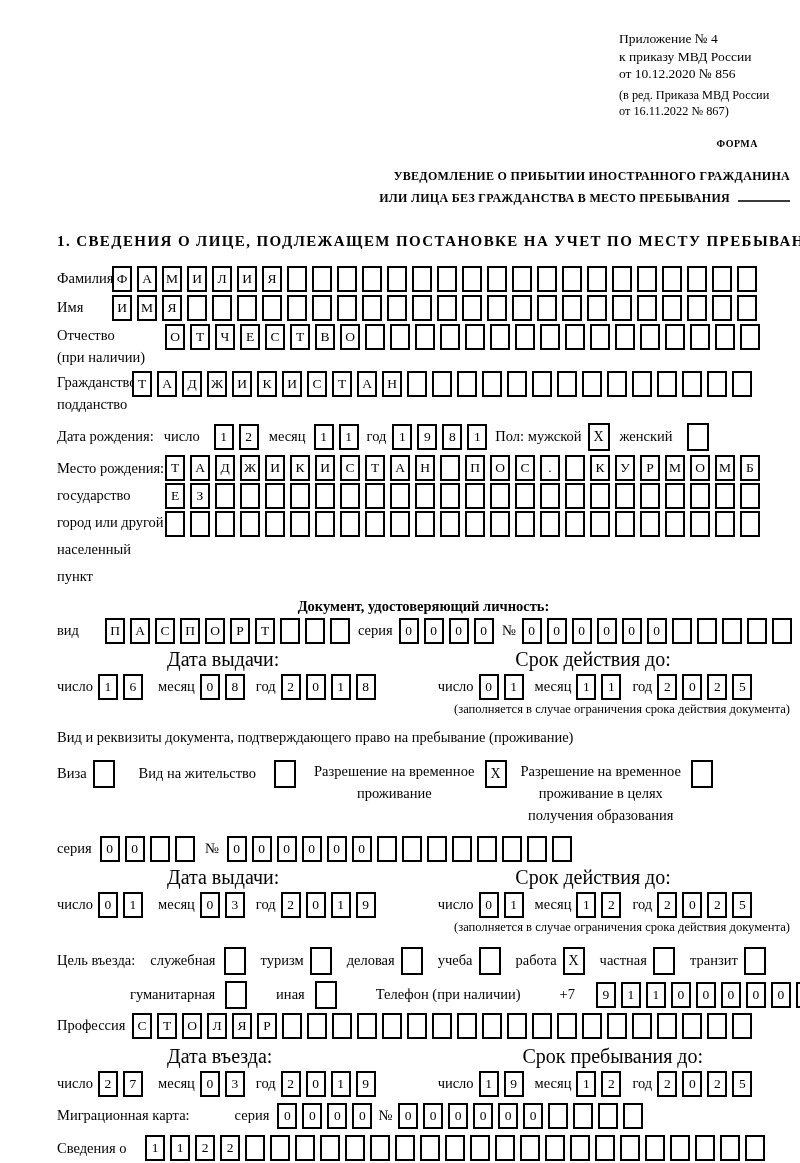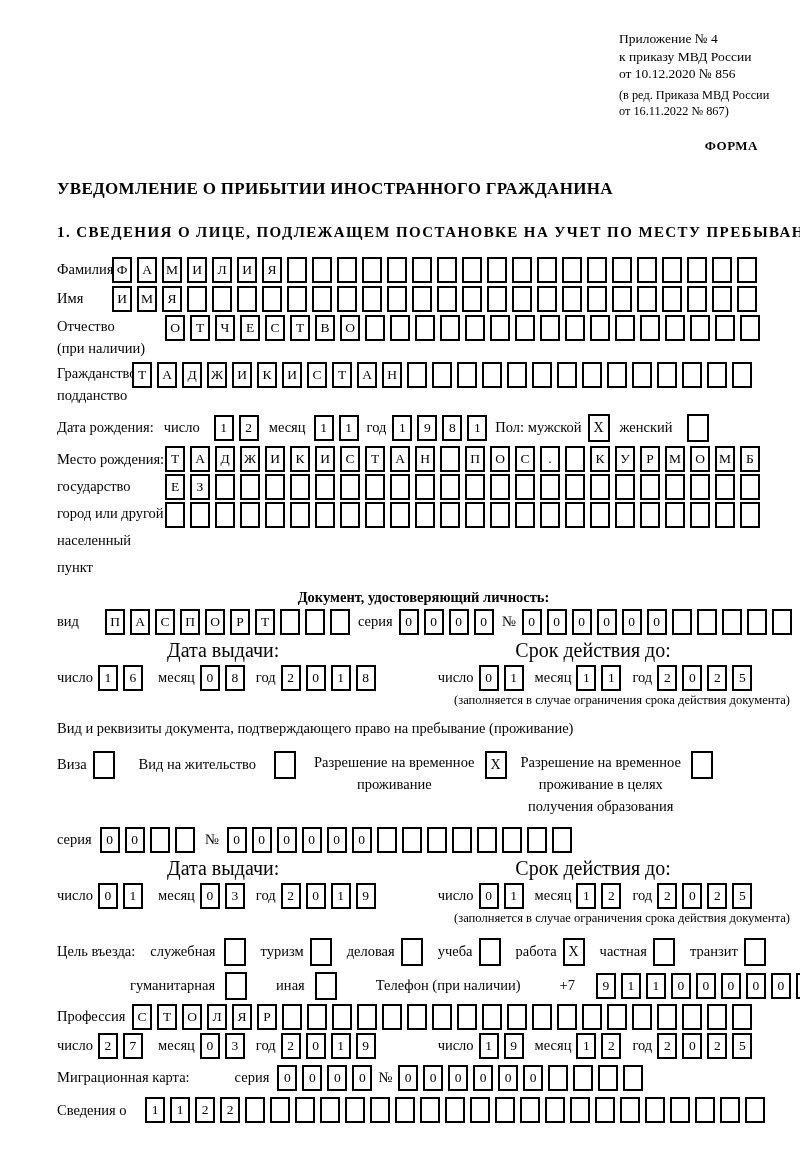--- a/index.html
+++ b/index.html
@@ -1,23 +1,23 @@
 <!DOCTYPE html>
 <html><head>
 <meta charset="utf-8">
 <style>
   html,body{margin:0;padding:0;background:#fff;color:#000;}
   body{width:800px;height:1163px;font-family:"Liberation Serif","DejaVu Serif",serif;font-size:14.5px;overflow:hidden;}
   .page{box-sizing:border-box;width:800px;height:998px;padding:30px 10px 0 57px;}
 
   .top-right{margin-left:562px;font-size:13.5px;line-height:17.5px;}
   .top-right .sub{font-size:12.3px;line-height:16.5px;margin-top:4px;}
-  .forma{margin-top:18px;padding-right:32px;text-align:right;font-weight:bold;font-size:13px;letter-spacing:.5px;}
-
-  .title{margin-top:24px;text-align:left;font-weight:bold;font-size:17px;line-height:22px;letter-spacing:.3px;}
+  .forma{margin-top:18px;padding-right:32px;text-align:right;font-weight:bold;font-size:10px;letter-spacing:.5px;}
+
+  .title{margin-top:16px;text-align:right;font-weight:bold;font-size:12px;line-height:22px;letter-spacing:.3px;}
   .title-blank{display:inline-block;width:52px;border-bottom:2.5px solid #3a3a3a;height:2px;margin-left:8px;}
 
   .sec-head{margin-top:24px;font-weight:bold;font-size:15px;letter-spacing:1.4px;white-space:nowrap;}
 
   .row{display:flex;align-items:center;}
   .cells{display:flex;gap:5px;flex:0 0 auto;}
   .cell,.cbox{box-sizing:border-box;flex:0 0 auto;width:20px;height:26px;border:2px solid #000;display:flex;align-items:center;justify-content:center;font-size:13.5px;background:#fff;}
   .cbox{width:22px;height:28px;font-size:14px;}
   .lbl{flex:0 0 auto;}
 
@@ -65,20 +65,21 @@
     <div class="sub">
       <div>(в ред. Приказа МВД России</div>
       <div>от 16.11.2022 № 867)</div>
     </div>
   </div>
 
   <div class="forma">ФОРМА</div>
 
   <div class="title">
     <div>УВЕДОМЛЕНИЕ О ПРИБЫТИИ ИНОСТРАННОГО ГРАЖДАНИНА</div>
+    <div><span>ИЛИ ЛИЦА БЕЗ ГРАЖДАНСТВА В МЕСТО ПРЕБЫВАНИЯ</span><span class="title-blank"></span></div>
   </div>
 
   <div class="sec-head">1. СВЕДЕНИЯ О ЛИЦЕ, ПОДЛЕЖАЩЕМ ПОСТАНОВКЕ НА УЧЕТ ПО МЕСТУ ПРЕБЫВАНИЯ</div>
 
   <div class="row mt16">
     <span class="lbl w55">Фамилия</span>
     <span class="cells">
         <span class="cell">Ф</span>
         <span class="cell">А</span>
         <span class="cell">М</span>
@@ -590,20 +591,24 @@
         <span class="cell"></span>
         <span class="cell"></span>
         <span class="cell"></span>
         <span class="cell"></span>
         <span class="cell"></span>
         <span class="cell"></span>
         <span class="cell"></span>
       </span>
   </div>
 
+  <div class="dhead mt6">
+    <span class="lft">Дата въезда:</span>
+    <span style="margin-left:250px">Срок пребывания до:</span>
+  </div>
   <div class="row mt3 dates">
     <span class="grp">
       <span class="lbl">число</span>
       <span class="cells">
           <span class="cell">2</span>
           <span class="cell">7</span>
         </span>
       <span class="lbl gap10">месяц</span>
       <span class="cells">
           <span class="cell">0</span>

